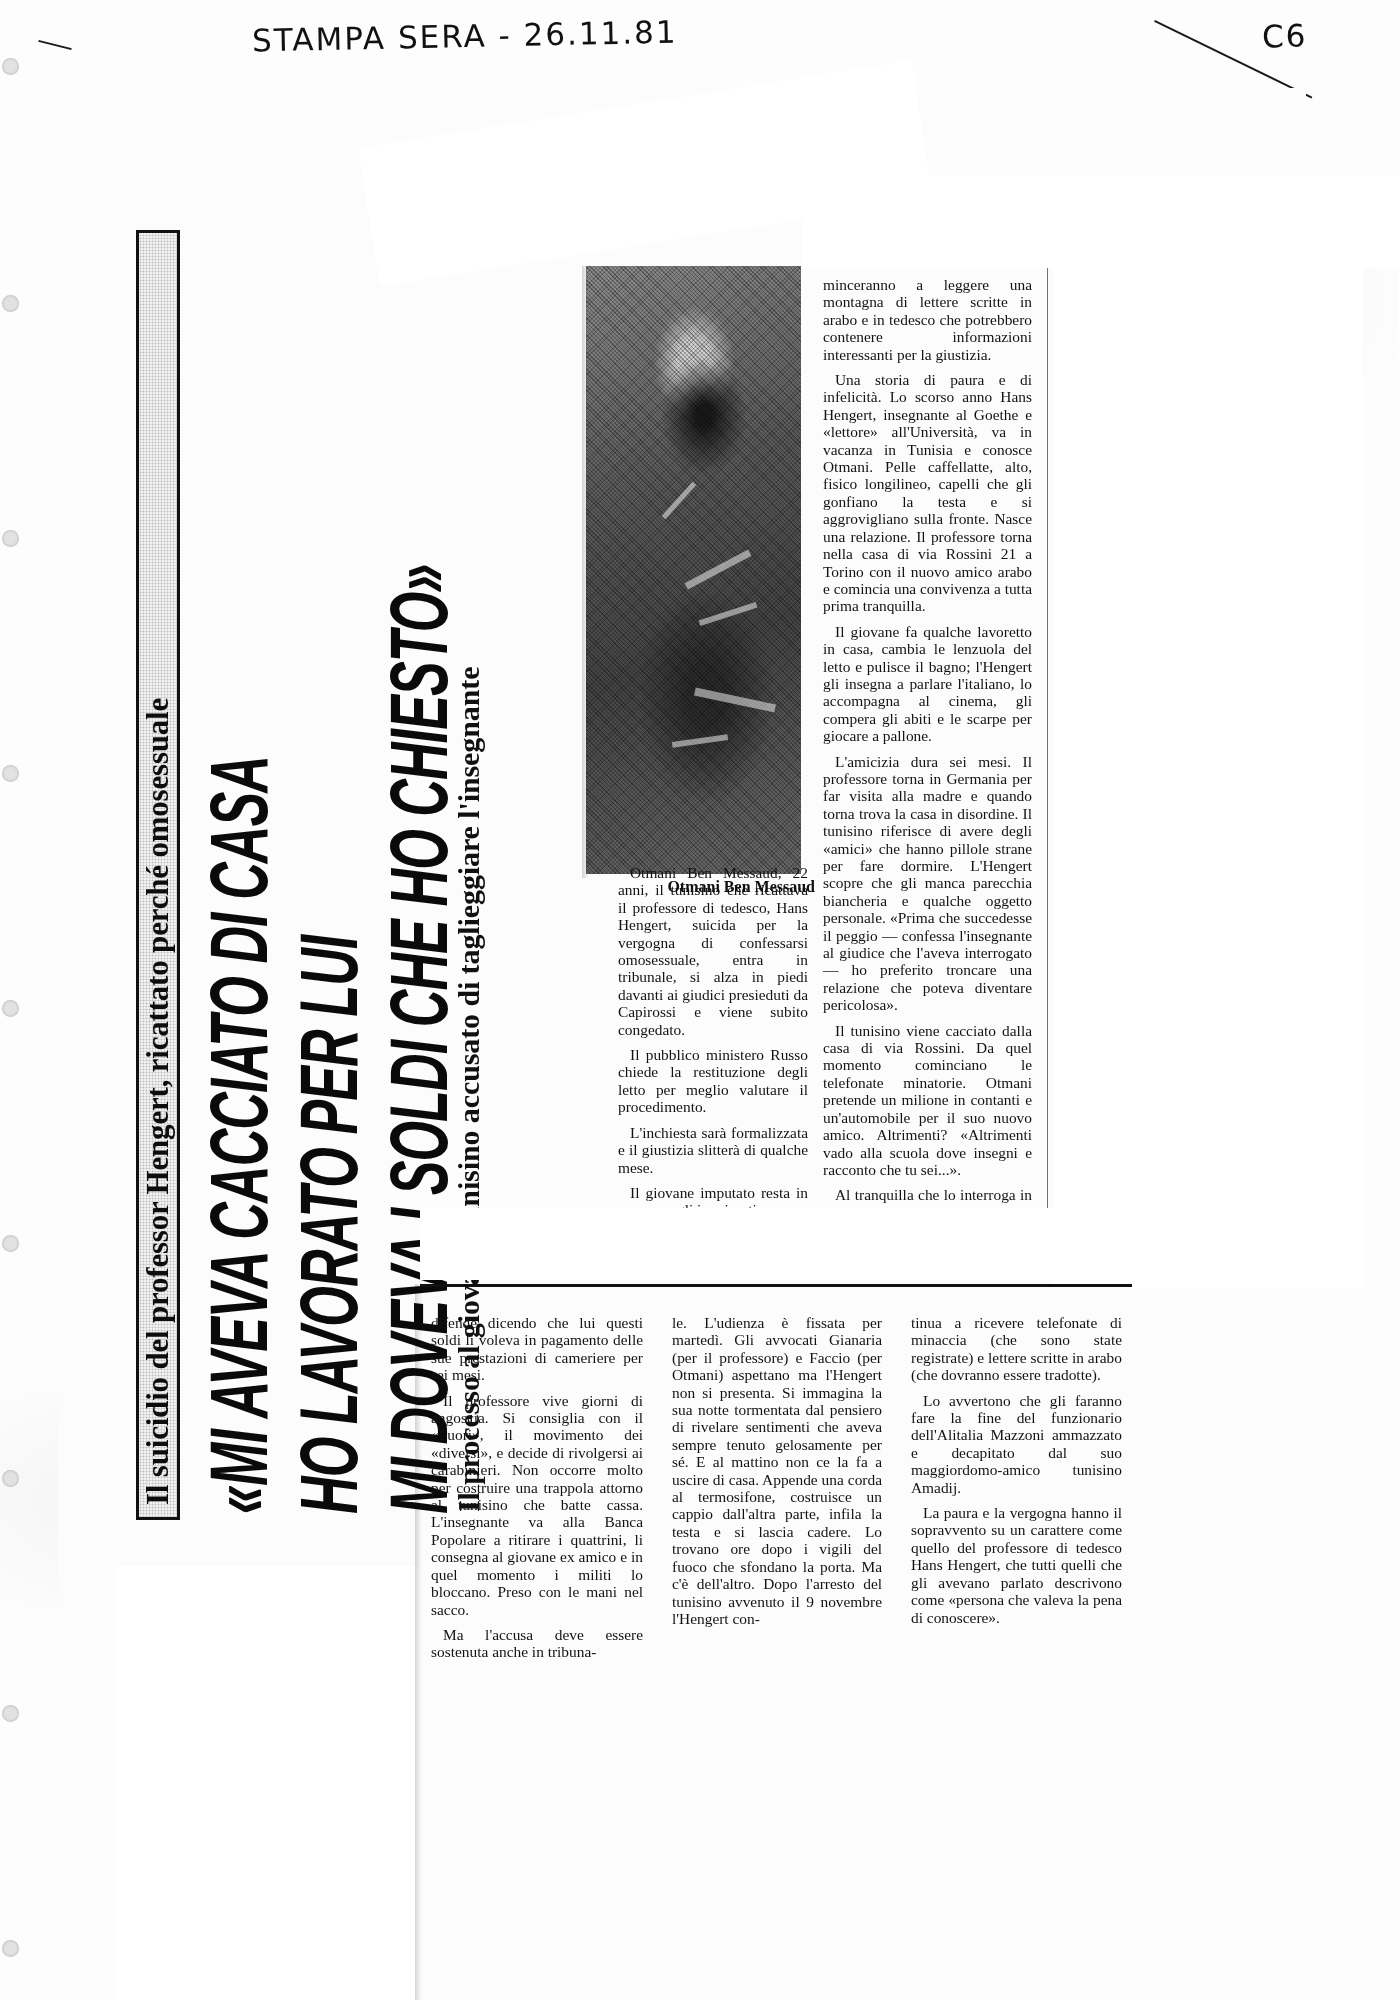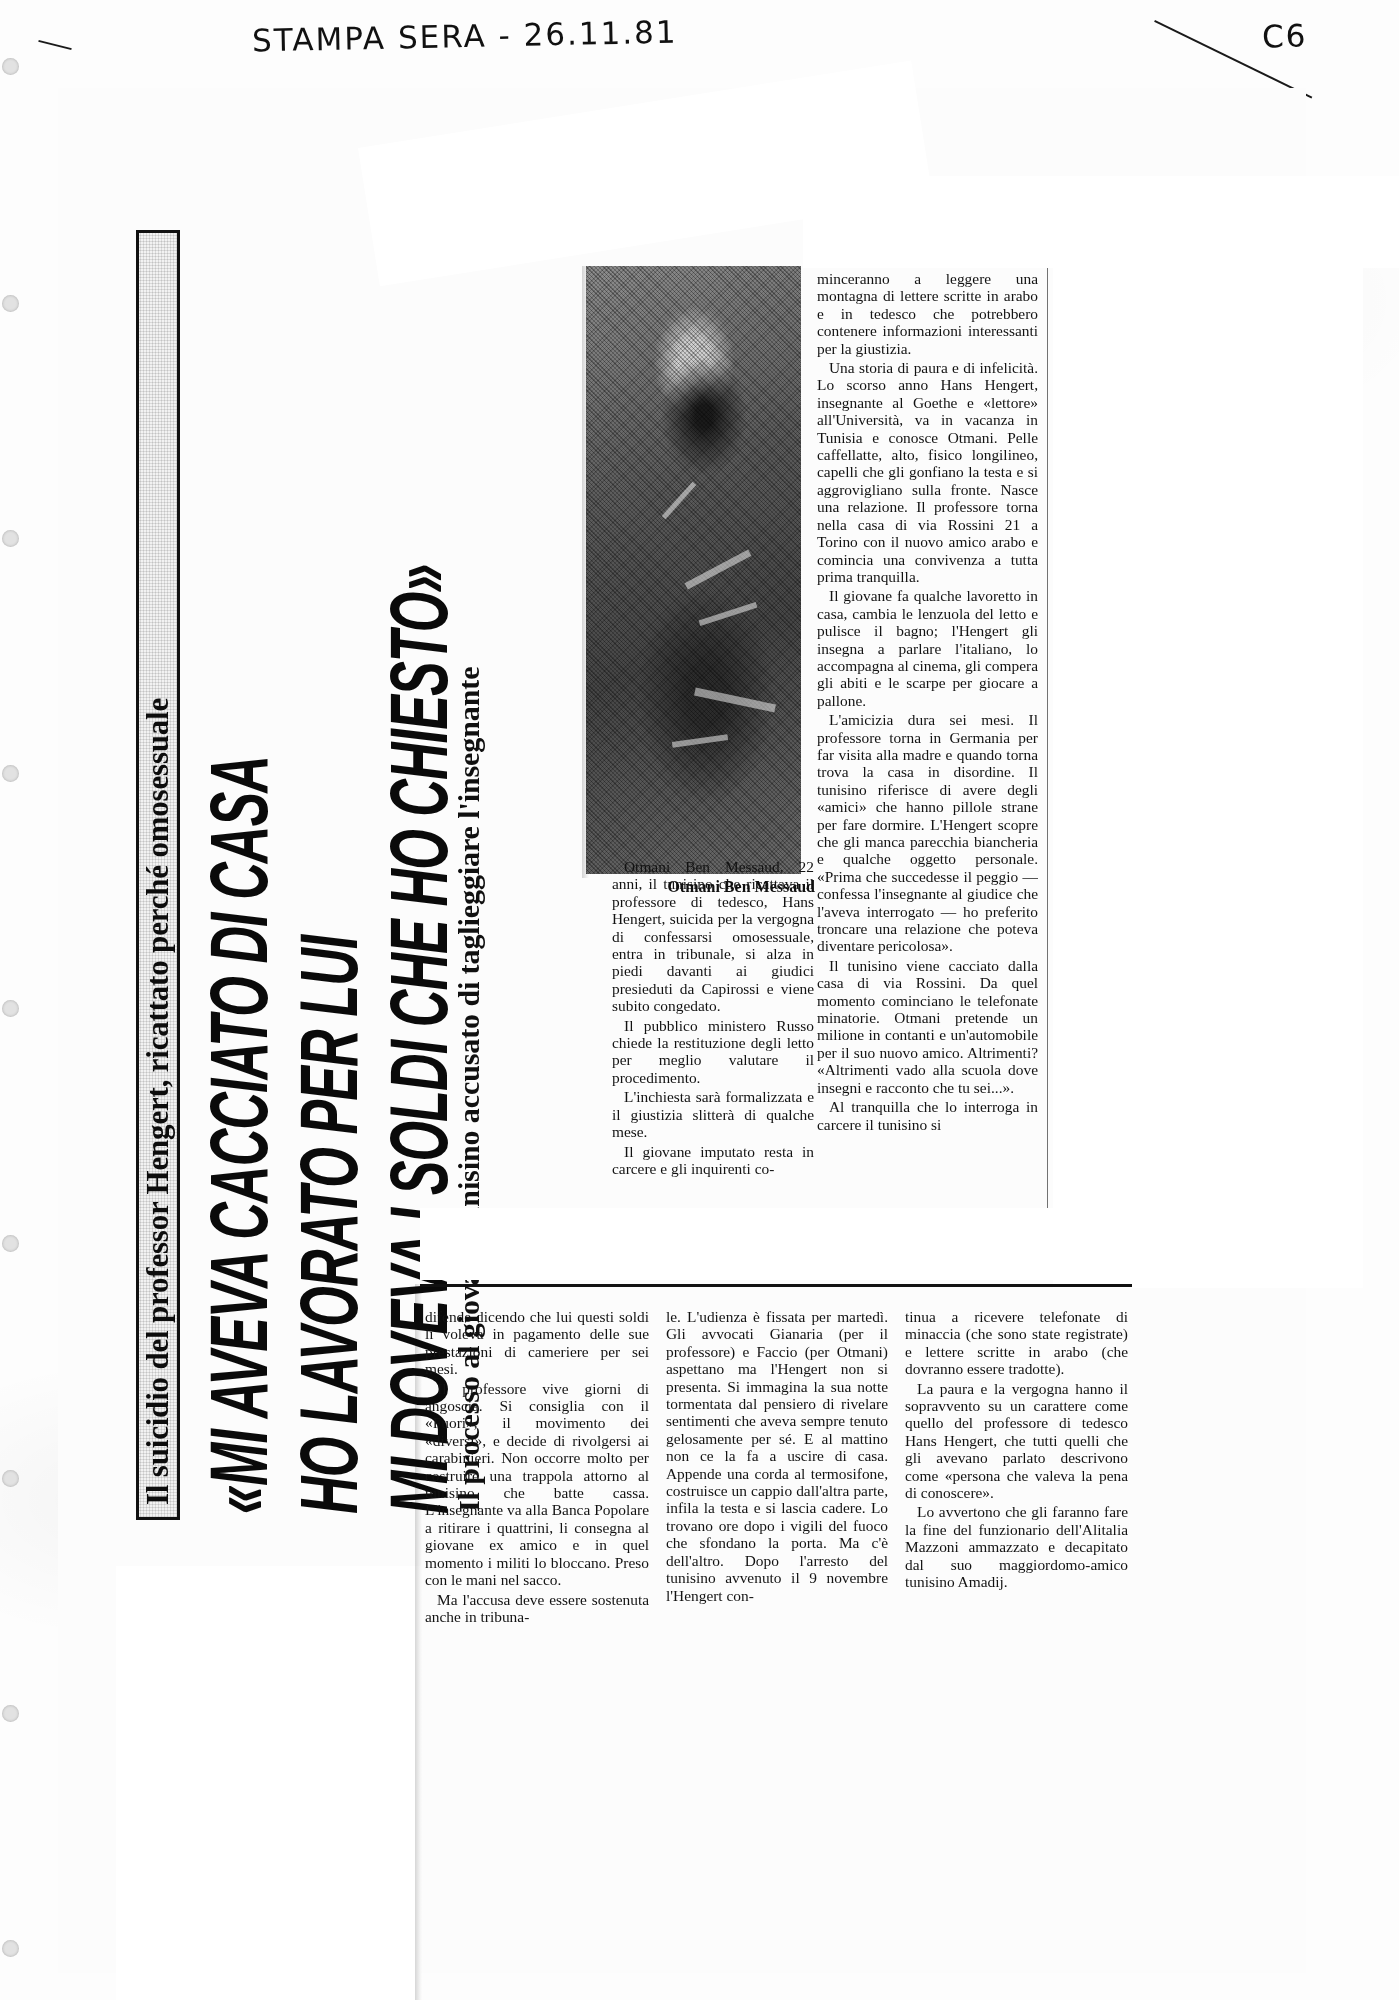--- a/index.html
+++ b/index.html
@@ -216,21 +216,21 @@
     position: absolute;
     font-family: "Liberation Serif", serif;
     font-size: 15.4px;
     line-height: 17.4px;
     text-align: justify;
     color: #121212;
     -webkit-hyphens: none;
     hyphens: none;
   }
   .col p {
-    margin: 2px;
+    margin: 8px;
     text-indent: 12px;
   }
   .col p.noindent { text-indent: 0; }
 
   #col-upper-1 { left: 552px; top: 768px; width: 206px; }
   #col-upper-2 { left: 757px; top: 180px; width: 225px; }
 
   
   #col-lower-1 { left: 365px; top: 1218px; width: 228px; }
   #col-lower-2 { left: 606px; top: 1218px; width: 226px; }
@@ -386,17 +386,17 @@
     <p>Il professore vive giorni di angoscia. Si consiglia con il «Fuori», il movimento dei «diversi», e decide di rivolgersi ai carabinieri. Non occorre molto per costruire una trappola attorno al tunisino che batte cassa. L'insegnante va alla Banca Popolare a ritirare i quattrini, li consegna al giovane ex amico e in quel momento i militi lo bloccano. Preso con le mani nel sacco.</p>
     <p>Ma l'accusa deve essere sostenuta anche in tribuna-</p>
   </div>
 
   <div class="col" id="col-lower-2">
     <p class="noindent">le. L'udienza è fissata per martedì. Gli avvocati Gianaria (per il professore) e Faccio (per Otmani) aspettano ma l'Hengert non si presenta. Si immagina la sua notte tormentata dal pensiero di rivelare sentimenti che aveva sempre tenuto gelosamente per sé. E al mattino non ce la fa a uscire di casa. Appende una corda al termosifone, costruisce un cappio dall'altra parte, infila la testa e si lascia cadere. Lo trovano ore dopo i vigili del fuoco che sfondano la porta. Ma c'è dell'altro. Dopo l'arresto del tunisino avvenuto il 9 novembre l'Hengert con-</p>
   </div>
 
   <div class="col" id="col-lower-3">
     <p class="noindent">tinua a ricevere telefonate di minaccia (che sono state registrate) e lettere scritte in arabo (che dovranno essere tradotte).</p>
+    <p>Lo avvertono che gli faranno fare la fine del funzionario dell'Alitalia Mazzoni ammazzato e decapitato dal suo maggiordomo-amico tunisino Amadij.</p>
     <p>La paura e la vergogna hanno il sopravvento su un carattere come quello del professore di tedesco Hans Hengert, che tutti quelli che gli avevano parlato descrivono come «persona che valeva la pena di conoscere».</p>
-    <p>Lo avvertono che gli faranno fare la fine del funzionario dell'Alitalia Mazzoni ammazzato e decapitato dal suo maggiordomo-amico tunisino Amadij.</p>
   </div>
 
 </div>
 
 </body></html>

